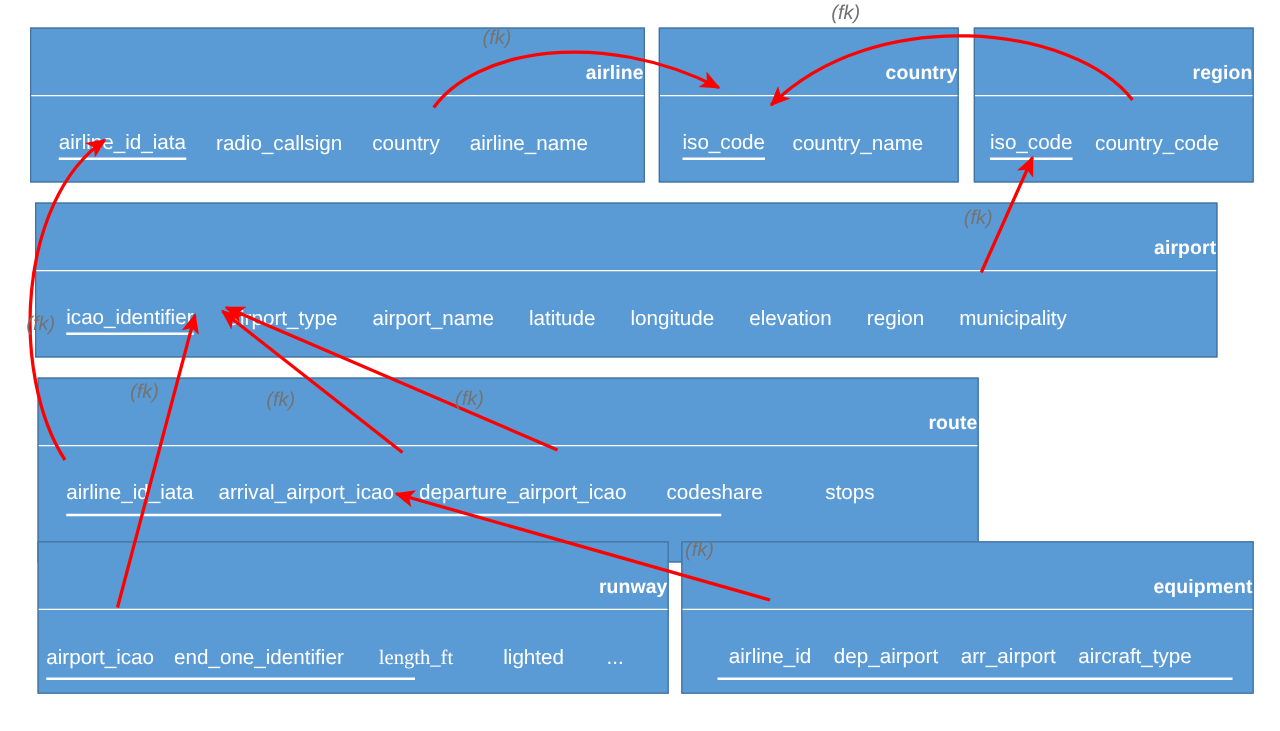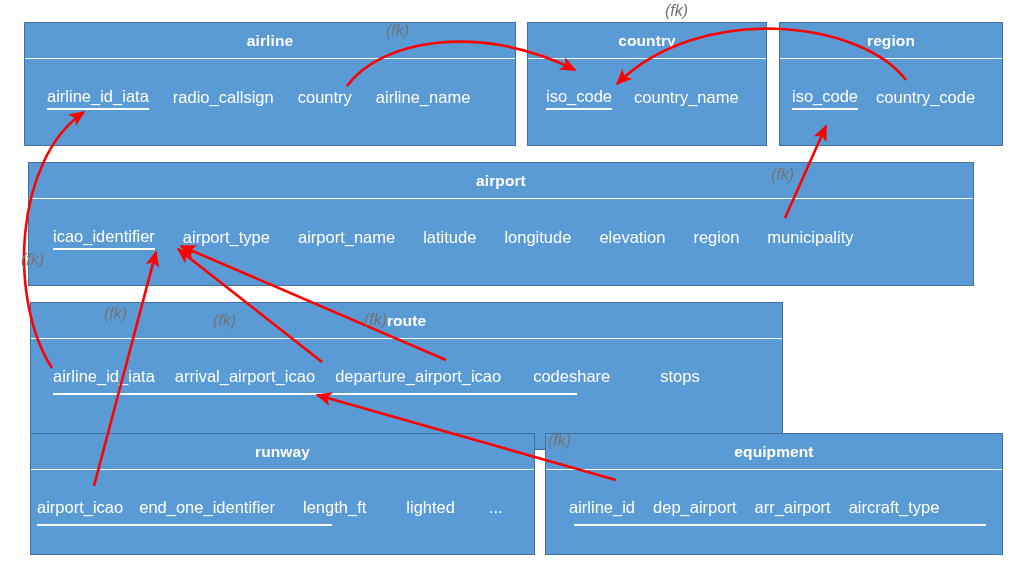--- a/index.html
+++ b/index.html
@@ -24,21 +24,22 @@
     box-sizing: border-box;
     z-index: 2;
   }
   .entity-header {
     position: relative;
     height: 36px;
     box-sizing: border-box;
     border-bottom: 1.5px solid #ffffff;
     display: flex;
     align-items: center;
-    justify-content: center;
+    justify-content: flex-end;
+    margin-top: 18px;
   }
   .entity-title {
     color: #ffffff;
     font-weight: bold;
     font-size: 15.5px;
     letter-spacing: 0.1px;
     white-space: nowrap;
   }
   .entity-body {
     position: relative;
@@ -205,35 +206,35 @@
   </div>
 
   <div class="entity" style="left:30px; top:433px; width:505px; height:122px;">
     <div class="entity-header">
       <span class="entity-title">runway</span>
     </div>
     <div class="entity-body">
       <div class="attr-row" style="padding-left:6px; gap:16px;">
         <span class="attr">airport_icao</span>
         <span class="attr">end_one_identifier</span>
-        <span class="attr" style="margin-left:12px;">length_ft</span>
+        <span class="attr" style="margin-left:12px;font-family:Liberation Serif, serif;">length_ft</span>
         <span class="attr" style="margin-left:24px;">lighted</span>
         <span class="attr" style="margin-left:18px;">...</span>
       </div>
 
       <div class="key-underline" style="left:6px; top:54px; width:295px;"></div>
     </div>
   </div>
 
   <div class="entity" style="left:545px; top:433px; width:458px; height:122px;">
     <div class="entity-header">
       <span class="entity-title">equipment</span>
     </div>
     <div class="entity-body">
-      <div class="attr-row" style="padding-left:23px; gap:18px;">
+      <div class="attr-row" style="padding-left:37px; gap:18px;">
         <span class="attr">airline_id</span>
         <span class="attr">dep_airport</span>
         <span class="attr">arr_airport</span>
         <span class="attr">aircraft_type</span>
       </div>
 
       <div class="key-underline" style="left:28px; top:54px; width:412px;"></div>
     </div>
   </div>
 

